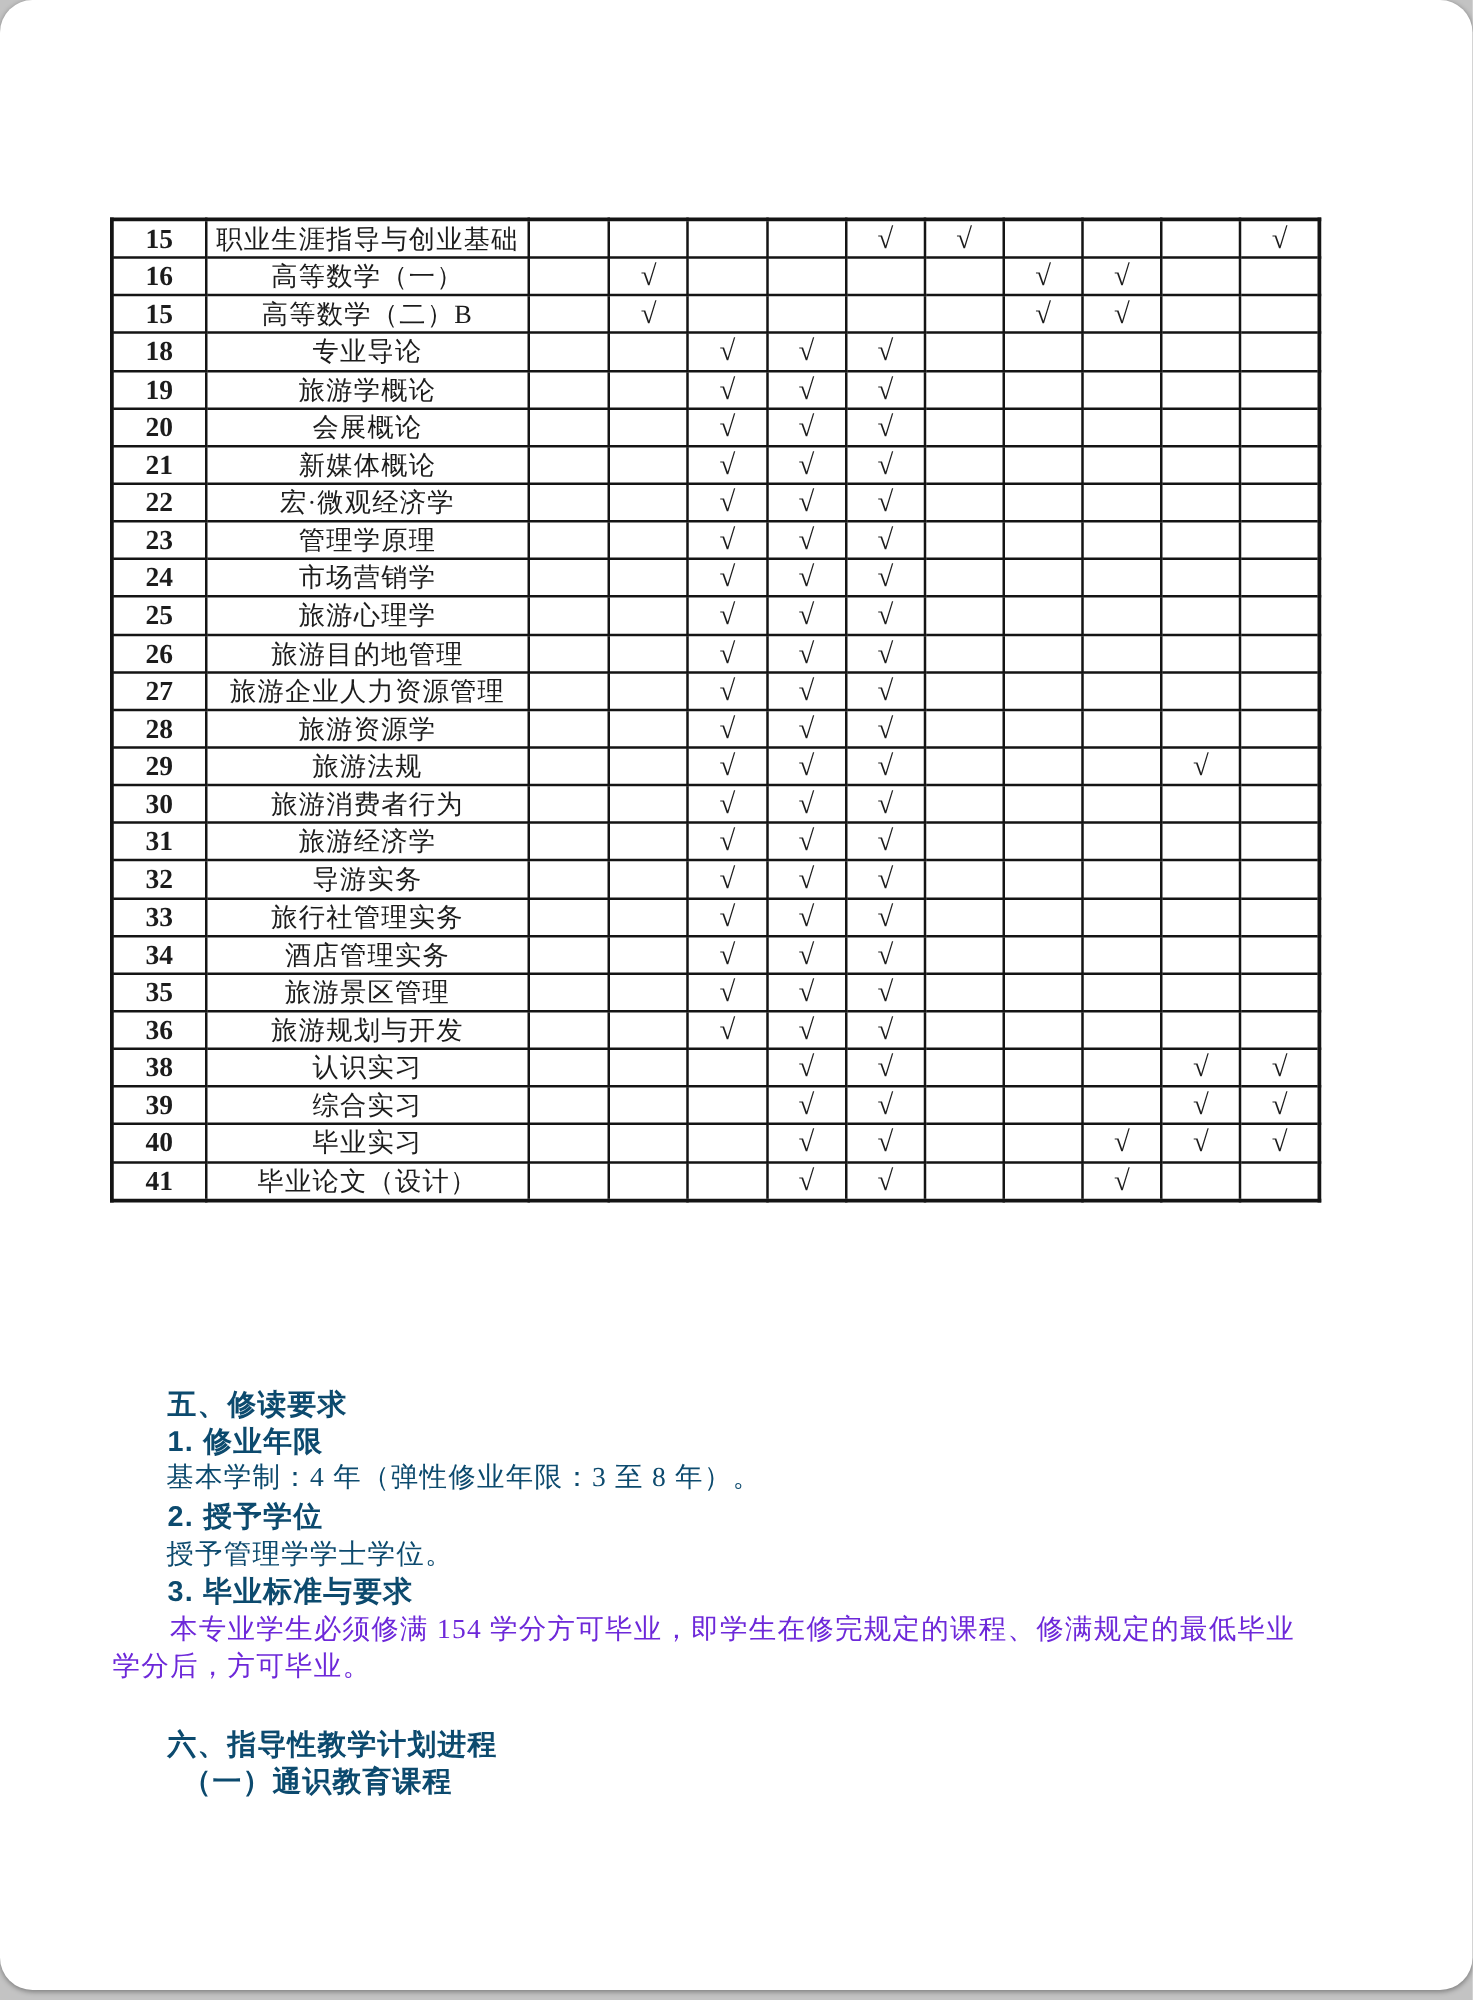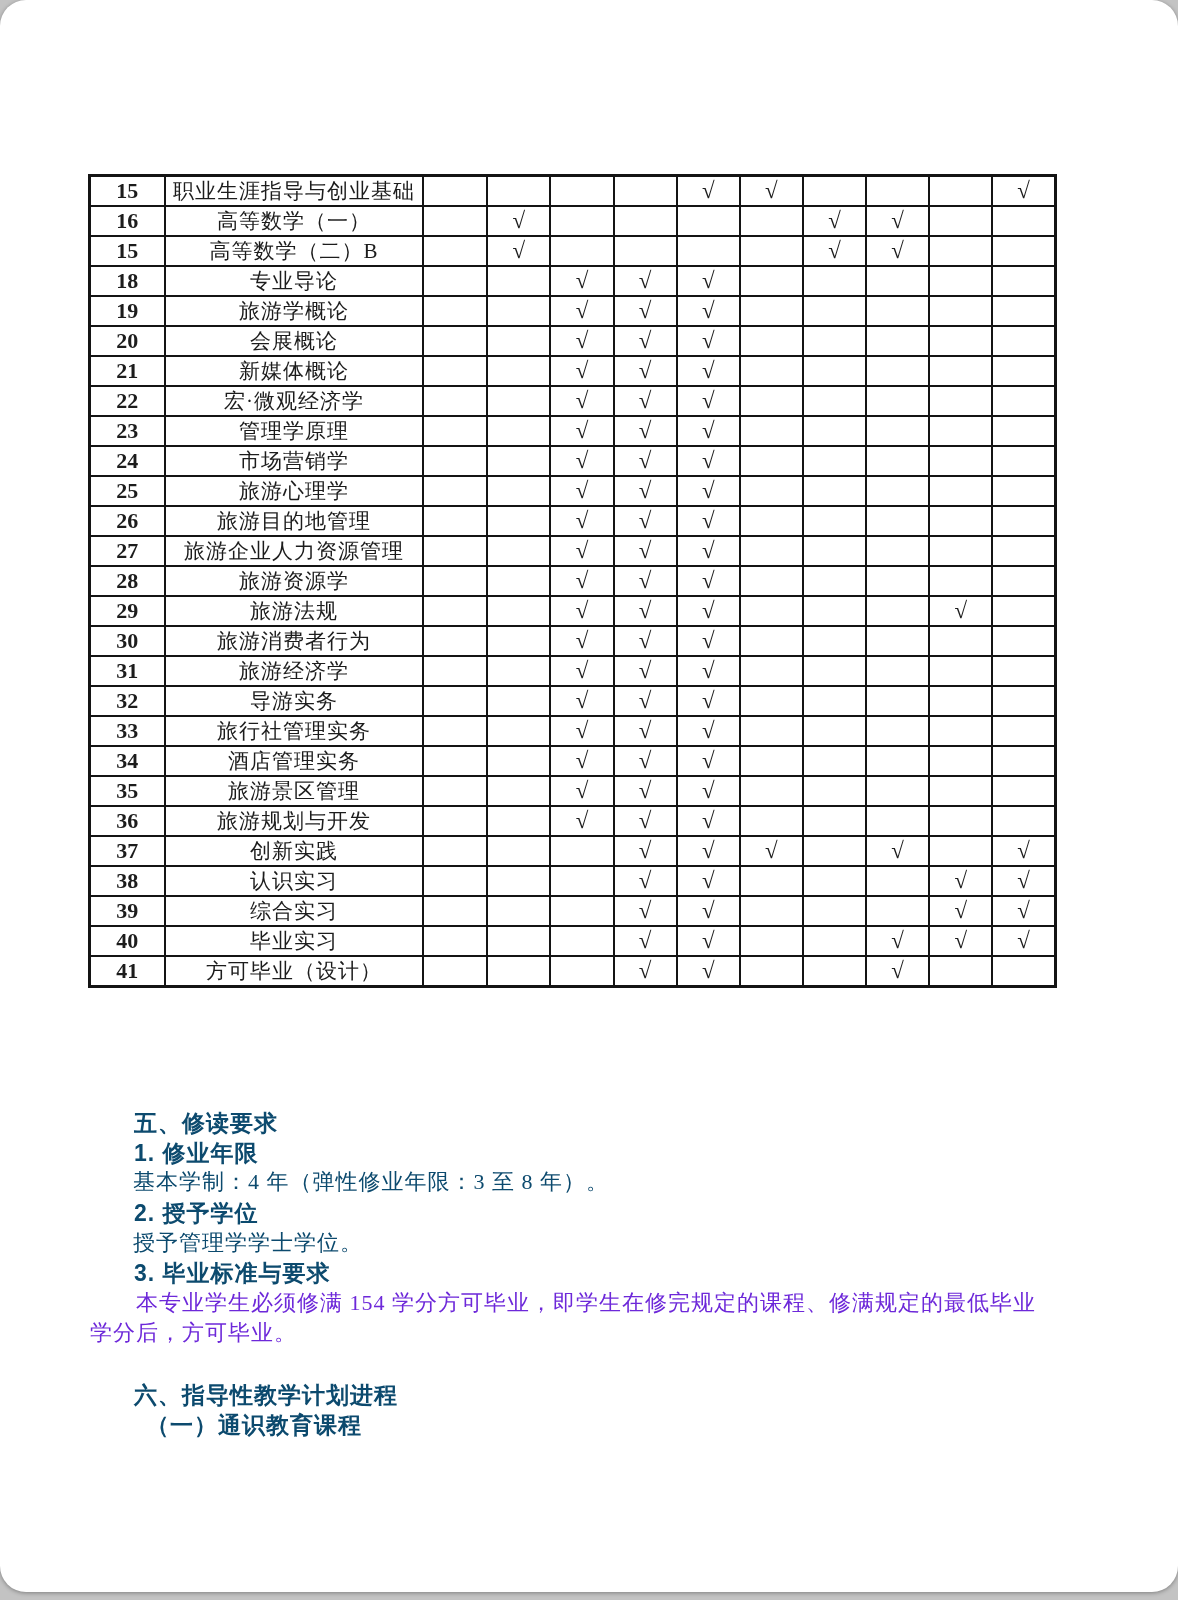--- a/index.html
+++ b/index.html
@@ -418,34 +418,20 @@
           <td class="check">√</td>
           <td class="check">√</td>
           <td class="check">√</td>
           <td class="check"></td>
           <td class="check"></td>
           <td class="check"></td>
           <td class="check"></td>
           <td class="check"></td>
         </tr>
         <tr>
-      <td class="no">37</td>
-      <td class="name">创新实践</td>
-    <td class="check"></td>
-          <td class="check"></td>
-          <td class="check"></td>
-          <td class="check">√</td>
-          <td class="check">√</td>
-          <td class="check">√</td>
-          <td class="check"></td>
-          <td class="check">√</td>
-          <td class="check"></td>
-          <td class="check">√</td>
-        </tr>
-        <tr>
       <td class="no">38</td>
       <td class="name">认识实习</td>
     <td class="check"></td>
           <td class="check"></td>
           <td class="check"></td>
           <td class="check">√</td>
           <td class="check">√</td>
           <td class="check"></td>
           <td class="check"></td>
           <td class="check"></td>
@@ -475,21 +461,21 @@
           <td class="check">√</td>
           <td class="check">√</td>
           <td class="check"></td>
           <td class="check"></td>
           <td class="check">√</td>
           <td class="check">√</td>
           <td class="check">√</td>
         </tr>
         <tr>
       <td class="no">41</td>
-      <td class="name">方可毕业（设计）</td>
+      <td class="name">毕业论文（设计）</td>
     <td class="check"></td>
           <td class="check"></td>
           <td class="check"></td>
           <td class="check">√</td>
           <td class="check">√</td>
           <td class="check"></td>
           <td class="check"></td>
           <td class="check">√</td>
           <td class="check"></td>
           <td class="check"></td>

